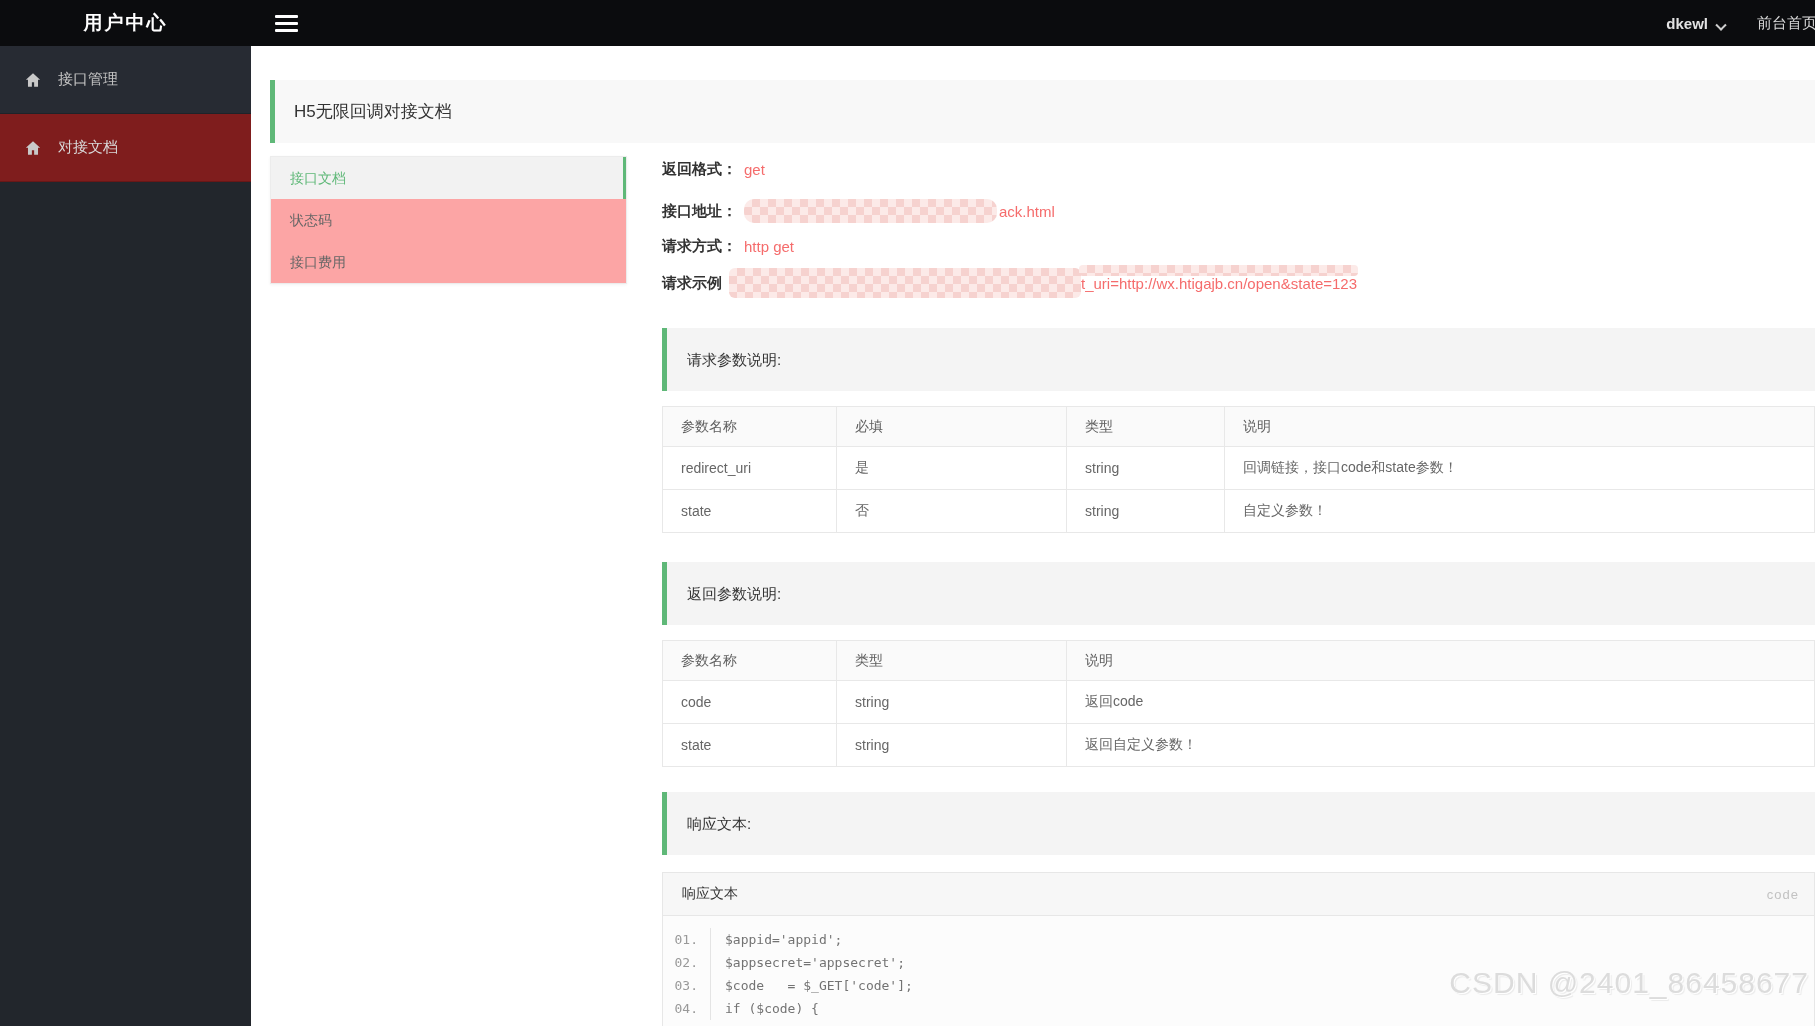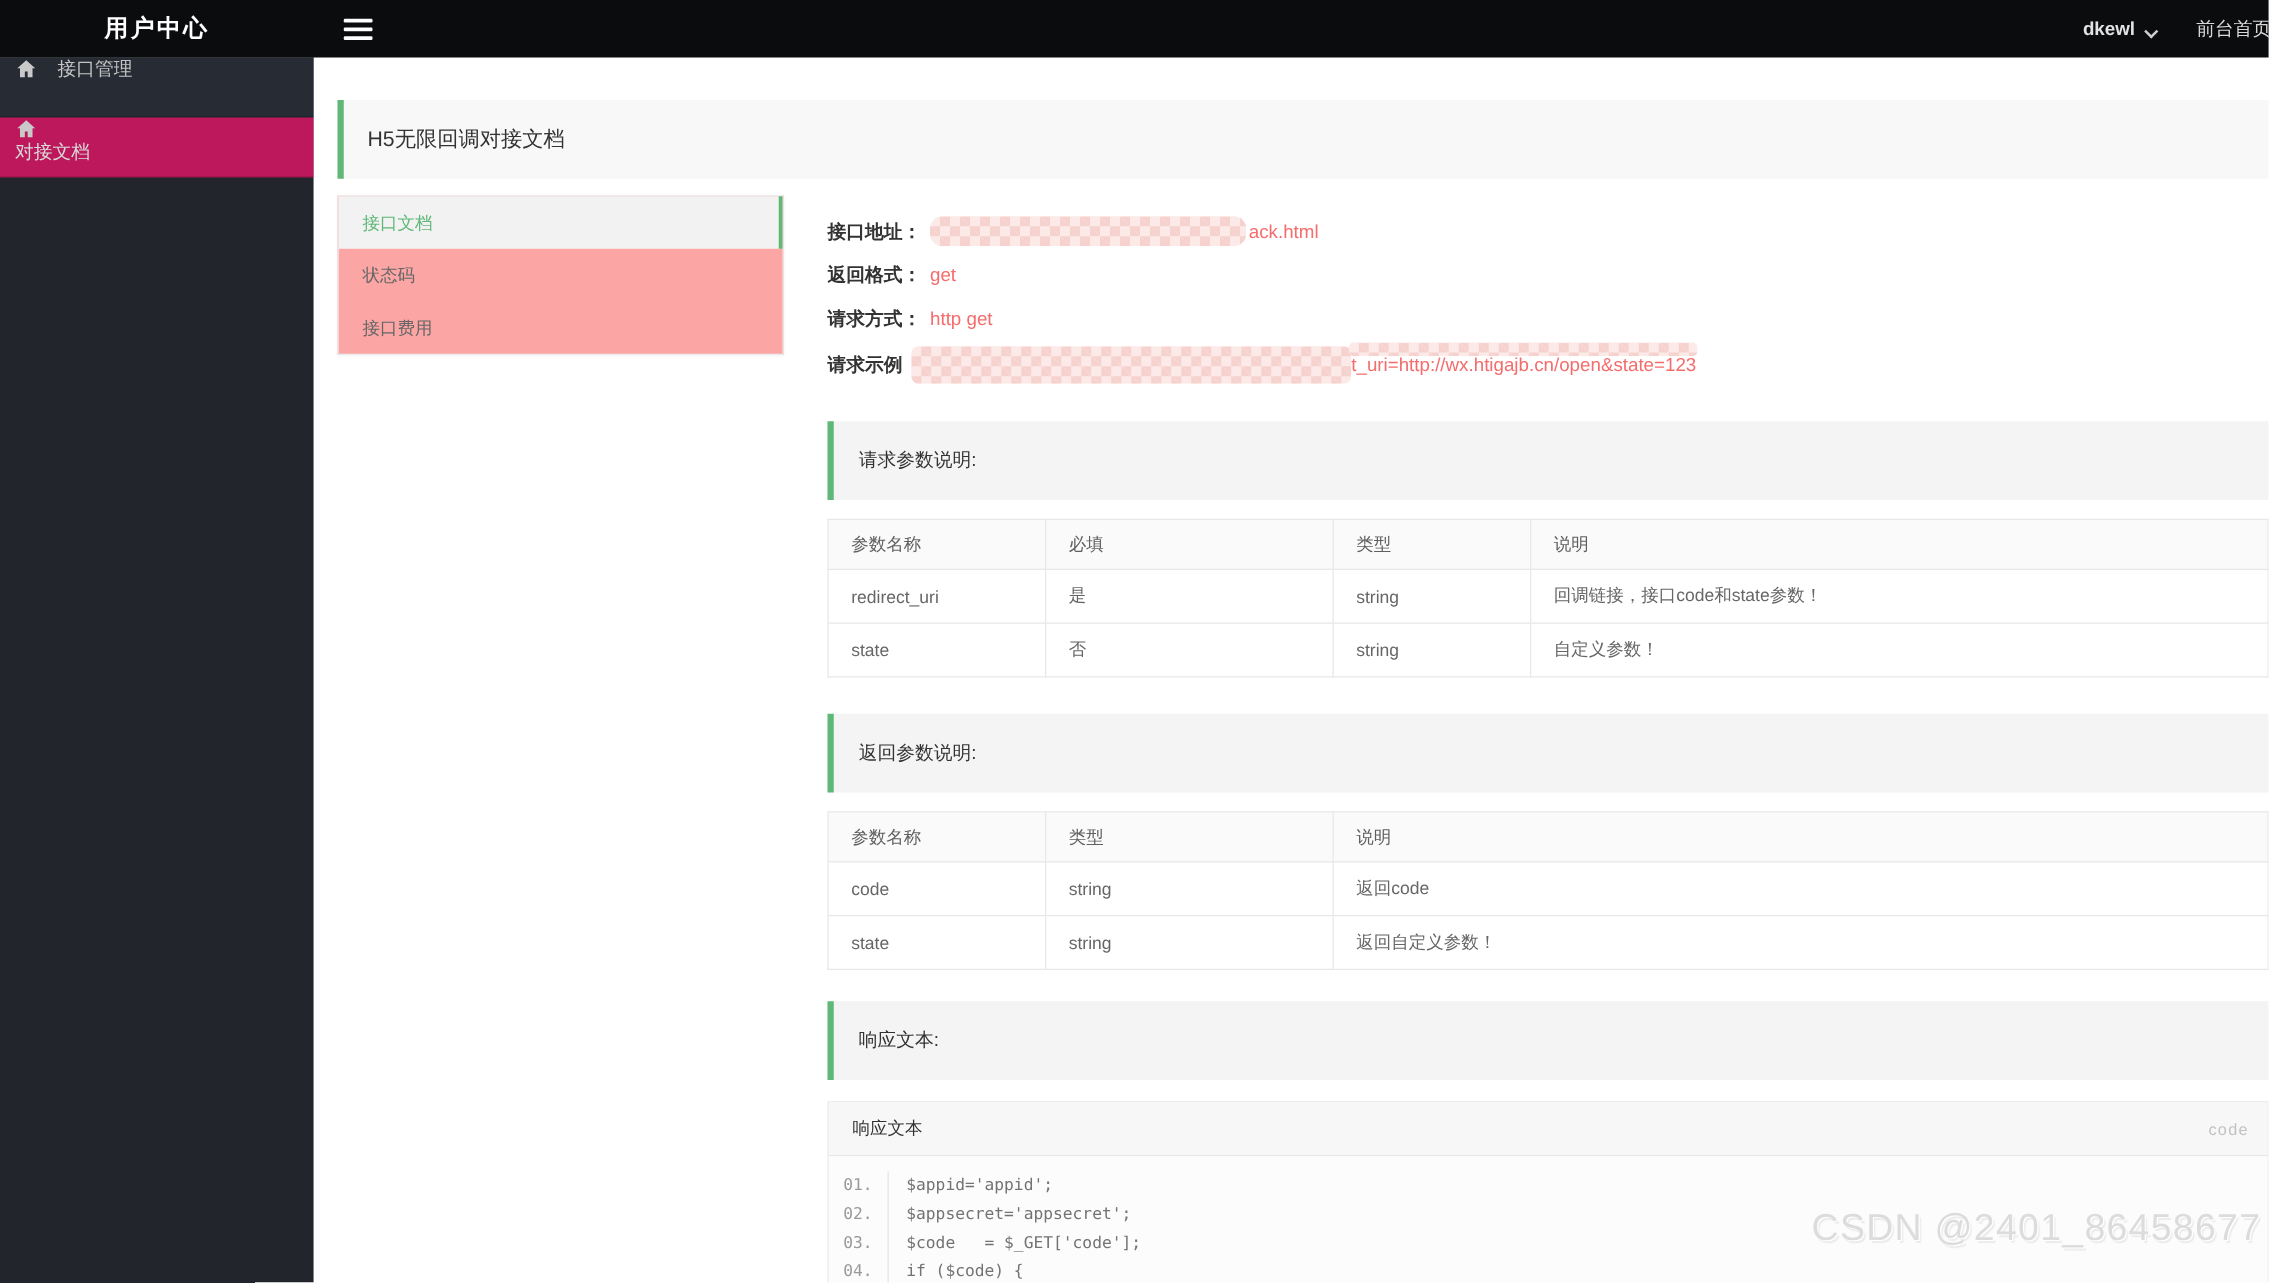--- a/index.html
+++ b/index.html
@@ -25,26 +25,26 @@
     width:8px; height:8px; border-right:2px solid #cfcfcf; border-bottom:2px solid #cfcfcf;
     transform:rotate(45deg) translate(-2px,-2px); margin-left:9px;
   }
   .front-link { color:#d8d8d8; font-size:15px; margin-left:32px; margin-right:-2px; white-space:nowrap; cursor:pointer; }
   
   .sidebar {
     position:absolute; left:0; top:46px; width:251px; height:980px;
     background:#22262c;
   }
   .side-item {
-    height:48px; display:flex; padding-left:12px;
+    height:68px; display:flex; align-items:center; padding-left:24px;
     background:#272b33; color:#c3c3c3; font-size:15px; cursor:pointer;
     border-bottom:1px solid rgba(0,0,0,0.18);
   }
   .side-item .icon { width:18px; height:18px; margin-right:16px; color:#c9c9c9; flex:none; }
-  .side-item.active { background:#be185d; color:#d9d9d9;flex-direction:column; }
+  .side-item.active { background:#7f1d1d; color:#d9d9d9; }
   
   .content { position:absolute; left:251px; top:46px; right:0; bottom:0; background:#fff; overflow:hidden; }
   .page-panel {
     margin:34px 0 0 19px; height:63px; background:#f8f8f8;
     border-left:5px solid #5FB878; line-height:63px; padding-left:19px;
     font-size:17px; color:#333;
   }
   .content-body { display:flex; align-items:flex-start; margin-top:13px; padding-left:19px; }
   .subnav-card {
     width:357px; flex:none; background:#fca5a5; border:1px solid #ececec;
@@ -147,29 +147,29 @@
   <div class="content-body">
 
     <div class="subnav-card">
       <div class="subnav-item active">接口文档</div>
       <div class="subnav-item">状态码</div>
       <div class="subnav-item">接口费用</div>
     </div>
 
     <div class="main-col">
 
+      <div class="info-line">
+        <span class="info-label">返回格式：</span>
+        <span class="value-red">get</span>
+      </div>
+
       <div class="info-line first">
         <span class="info-label">接口地址：</span>
         <span class="mosaic addr"></span>
         <span class="value-red">ack.html</span>
-      </div>
-
-      <div class="info-line">
-        <span class="info-label">返回格式：</span>
-        <span class="value-red">get</span>
       </div>
 
       <div class="info-line">
         <span class="info-label">请求方式：</span>
         <span class="value-red">http get</span>
       </div>
 
       <div class="info-line">
         <span class="info-label">请求示例</span>
         <span class="mosaic example"></span>

